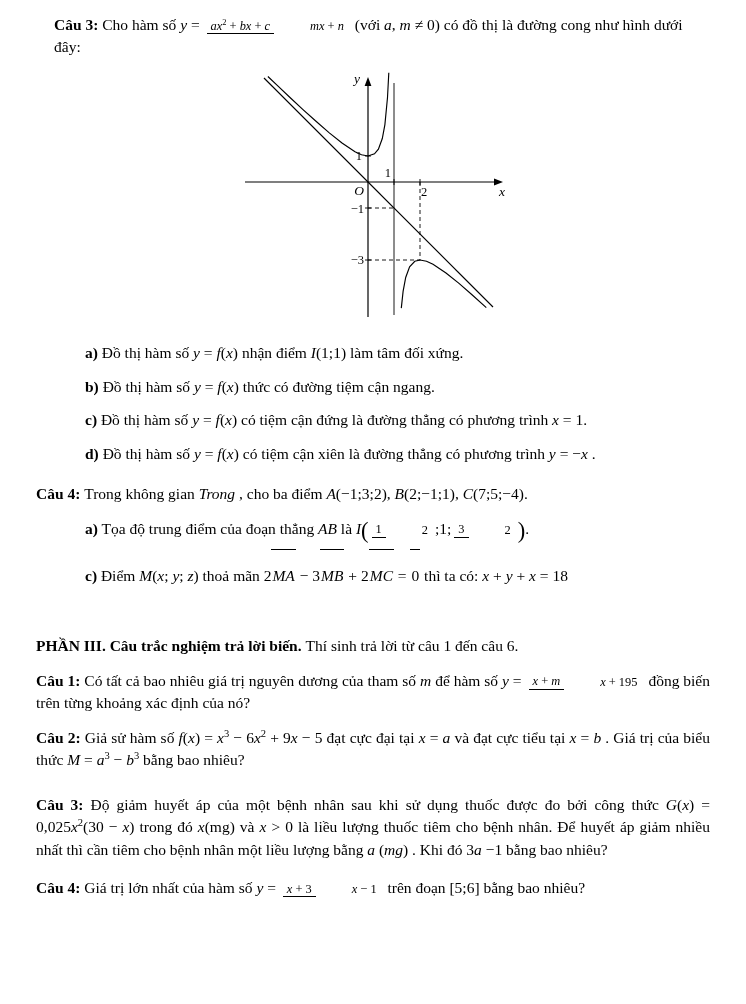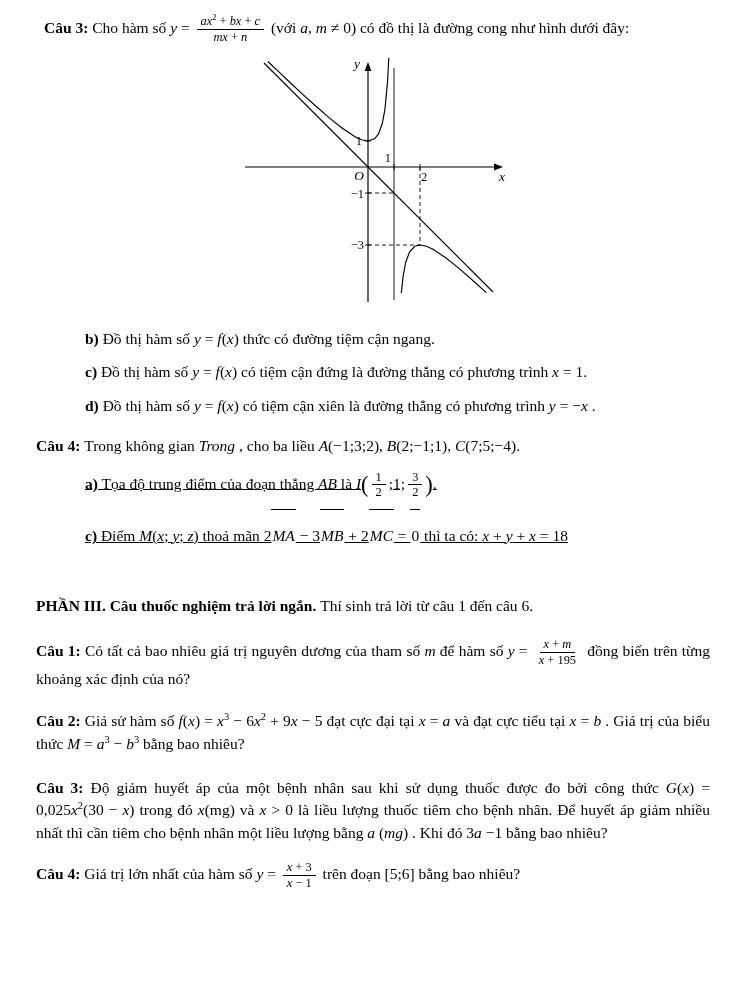--- a/index.html
+++ b/index.html
@@ -6,29 +6,29 @@
   .page{
     width:746px;min-height:1004px;box-sizing:border-box;background:#ffffff;
     margin:0 auto;padding:14px 36px 24px 36px;color:#000;
     font-family:"Liberation Serif","DejaVu Serif",serif;
     font-size:15.5px;line-height:1.45;
   }
   .block{margin:0;}
   .bold{font-weight:700;}
   .ital{font-style:italic;}
   sup{font-size:0.68em;line-height:0;}
-  .indent1{margin-left:8px;}
+  .indent1{margin-left:18px;}
   .stmt{margin-left:49px;margin-top:11px;}
-  .stmt2{margin-left:49px;margin-top:9px;text-decoration:underline;}
+  .stmt2{margin-left:49px;margin-top:9px;}
   .mt12{margin-top:12px;} .mt14{margin-top:14px;} .mt16{margin-top:16px;}
-  .mt18{margin-top:18px;} .mt20{margin-top:20px;} .mt22{margin-top:22px;} .mt32{margin-top:34px;}
+  .mt18{margin-top:18px;} .mt20{margin-top:12px;} .mt22{margin-top:22px;} .mt32{margin-top:34px;}
   .para{text-align:justify;}
   
-  .frac{display:inline-flex;flex-direction:column;align-items:center;vertical-align:middle;
-        font-size:0.8em;line-height:1.18;margin:0 3px;text-align:center;}
+  .frac{display:inline-flex;flex-direction:row;align-items:center;vertical-align:middle;
+        font-size:0.8em;line-height:1.18;margin:0 3px;text-align:center;gap:32px;}
   .fnum{padding:0 4px;border-bottom:1px solid #000;white-space:nowrap;}
   .fden{padding:0 4px;white-space:nowrap;text-align:right;}
   .sqrt{display:inline-block;white-space:nowrap;}
   .rsign{display:inline-block;}
   .rad{border-top:1px solid #000;padding:0 2px 0 1px;}
   .vec{display:inline-block;border-top:1px solid #000;line-height:1.1;padding:17px 1px;}
   .bigp{font-size:1.45em;vertical-align:-0.18em;line-height:0.8;display:inline-block;}
   
   .graph-wrap{width:280px;margin:8px auto 4px auto;}
   .axis{stroke:#000;stroke-width:1.2;}
@@ -80,33 +80,34 @@
       <text x="131" y="128" class="glabel git" text-anchor="end">O</text>
       <text x="129" y="93" class="glabel" text-anchor="end">1</text>
       <text x="158" y="110" class="glabel" text-anchor="end">1</text>
       <text x="188" y="129" class="glabel">2</text>
       <text x="131" y="146" class="glabel" text-anchor="end">−1</text>
       <text x="131" y="197" class="glabel" text-anchor="end">−3</text>
     </svg>
   </div>
 
   <div id="doc-main">
+      <div class="block stmt"><span class="bold">a)</span><span class=""> Đồ thị hàm số </span><span class="ital">y</span><span class=""> = </span><span class="ital">f</span><span class="">(</span><span class="ital">x</span><span class="">) nhận điểm </span><span class="ital">I</span><span class="">(1;1) làm tâm đối xứng.</span></div>
       <div class="block stmt"><span class="bold">b)</span><span class=""> Đồ thị hàm số </span><span class="ital">y</span><span class=""> = </span><span class="ital">f</span><span class="">(</span><span class="ital">x</span><span class="">) thức có đường tiệm cận ngang.</span></div>
       <div class="block stmt"><span class="bold">c)</span><span class=""> Đồ thị hàm số </span><span class="ital">y</span><span class=""> = </span><span class="ital">f</span><span class="">(</span><span class="ital">x</span><span class="">) có tiệm cận đứng là đường thẳng có phương trình </span><span class="ital">x</span><span class=""> = 1.</span></div>
       <div class="block stmt"><span class="bold">d)</span><span class=""> Đồ thị hàm số </span><span class="ital">y</span><span class=""> = </span><span class="ital">f</span><span class="">(</span><span class="ital">x</span><span class="">) có tiệm cận xiên là đường thẳng có phương trình  </span><span class="ital">y</span><span class=""> = −</span><span class="ital">x</span><span class=""> .</span></div>
-      <div class="block mt18"><span class="bold">Câu 4: </span><span class="">Trong không gian </span><span class="ital">Trong</span><span class=""> , cho ba liều  </span><span class="ital">A</span><span class="">(−1;3;2), </span><span class="ital">B</span><span class="">(2;−1;1), </span><span class="ital">C</span><span class="">(7;5;−4).</span></div>
+      <div class="block mt18"><span class="bold">Câu 4: </span><span class="">Trong không gian </span><span class="ital">Trong</span><span class=""> , cho ba điểm  </span><span class="ital">A</span><span class="">(−1;3;2), </span><span class="ital">B</span><span class="">(2;−1;1), </span><span class="ital">C</span><span class="">(7;5;−4).</span></div>
       <div class="block stmt2 mt12"><span class="bold">a)</span><span class=""> Tọa độ trung điểm của đoạn thẳng  </span><span class="ital">AB</span><span class=""> là </span><span class="ital">I</span><span class="bigp">(</span><span class="frac">
           <span class="fnum"><span class="">1</span></span>
           <span class="fden"><span class="">2</span></span>
         </span><span class="">;1;</span><span class="frac">
           <span class="fnum"><span class="">3</span></span>
           <span class="fden"><span class="">2</span></span>
         </span><span class="bigp">)</span><span class="">.</span></div>
       <div class="block stmt2"><span class="bold">c)</span><span class=""> Điểm </span><span class="ital">M</span><span class="">(</span><span class="ital">x</span><span class="">; </span><span class="ital">y</span><span class="">; </span><span class="ital">z</span><span class="">)  thoả mãn  2</span><span class="vec"><span class="ital">MA</span></span><span class=""> − 3</span><span class="vec"><span class="ital">MB</span></span><span class=""> + 2</span><span class="vec"><span class="ital">MC</span></span><span class=""> = </span><span class="vec"><span class="">0</span></span><span class="">  thì ta có:  </span><span class="ital">x</span><span class=""> + </span><span class="ital">y</span><span class=""> + </span><span class="ital">x</span><span class=""> = 18</span></div>
-      <div class="block mt32"><span class="bold">PHẦN III. Câu thuốc nghiệm trả lời ngắn. </span><span class="">Thí sinh trả lời từ câu 1 đến câu 6.</span></div>
+      <div class="block mt32"><span class="bold">PHẦN III. Câu trắc nghiệm trả lời biến. </span><span class="">Thí sinh trả lời từ câu 1 đến câu 6.</span></div>
       <div class="block para mt20"><span class="bold">Câu 1: </span><span class="">Có tất cả bao nhiêu giá trị nguyên dương của tham số  </span><span class="ital">m</span><span class="">  để hàm số  </span><span class="ital">y</span><span class=""> = </span><span class="frac">
           <span class="fnum"><span class="ital">x</span><span class=""> + </span><span class="ital">m</span></span>
           <span class="fden"><span class="ital">x</span><span class=""> + 195</span></span>
         </span><span class="">  đồng biến trên từng khoảng xác định của nó?</span></div>
       <div class="block para mt20"><span class="bold">Câu 2: </span><span class=""> Giả sử hàm số  </span><span class="ital">f</span><span class="">(</span><span class="ital">x</span><span class="">) = </span><span class="ital">x</span><sup>3</sup><span class=""> − 6</span><span class="ital">x</span><sup>2</sup><span class=""> + 9</span><span class="ital">x</span><span class=""> − 5  đạt cực đại tại  </span><span class="ital">x</span><span class=""> = </span><span class="ital">a</span><span class="">  và đạt cực tiểu tại  </span><span class="ital">x</span><span class=""> = </span><span class="ital">b</span><span class=""> . Giá trị của biểu thức  </span><span class="ital">M</span><span class=""> = </span><span class="ital">a</span><sup>3</sup><span class=""> − </span><span class="ital">b</span><sup>3</sup><span class="">  bằng bao nhiêu?</span></div>
       <div class="block para mt22"><span class="bold">Câu 3: </span><span class="">Độ giảm huyết áp của một bệnh nhân sau khi sử dụng thuốc được đo bởi công thức </span><span class="ital">G</span><span class="">(</span><span class="ital">x</span><span class="">) = 0,025</span><span class="ital">x</span><sup>2</sup><span class="">(30 − </span><span class="ital">x</span><span class="">)  trong đó  </span><span class="ital">x</span><span class="">(mg)  và  </span><span class="ital">x</span><span class=""> &gt; 0  là liều lượng thuốc tiêm cho bệnh nhân. Để huyết áp giảm nhiều nhất thì cần tiêm cho bệnh nhân một liều lượng bằng  </span><span class="ital">a</span><span class=""> (</span><span class="ital">mg</span><span class="">) . Khi đó  3</span><span class="ital">a</span><span class=""> −1  bằng bao nhiêu?</span></div>
       <div class="block para mt16"><span class="bold">Câu 4: </span><span class="">Giá trị lớn nhất của hàm số </span><span class="ital">y</span><span class=""> = </span><span class="frac">
           <span class="fnum"><span class="ital">x</span><span class=""> + 3</span></span>
           <span class="fden"><span class="ital">x</span><span class=""> − 1</span></span>
         </span><span class="">  trên đoạn  [5;6]  bằng bao nhiêu?</span></div>

